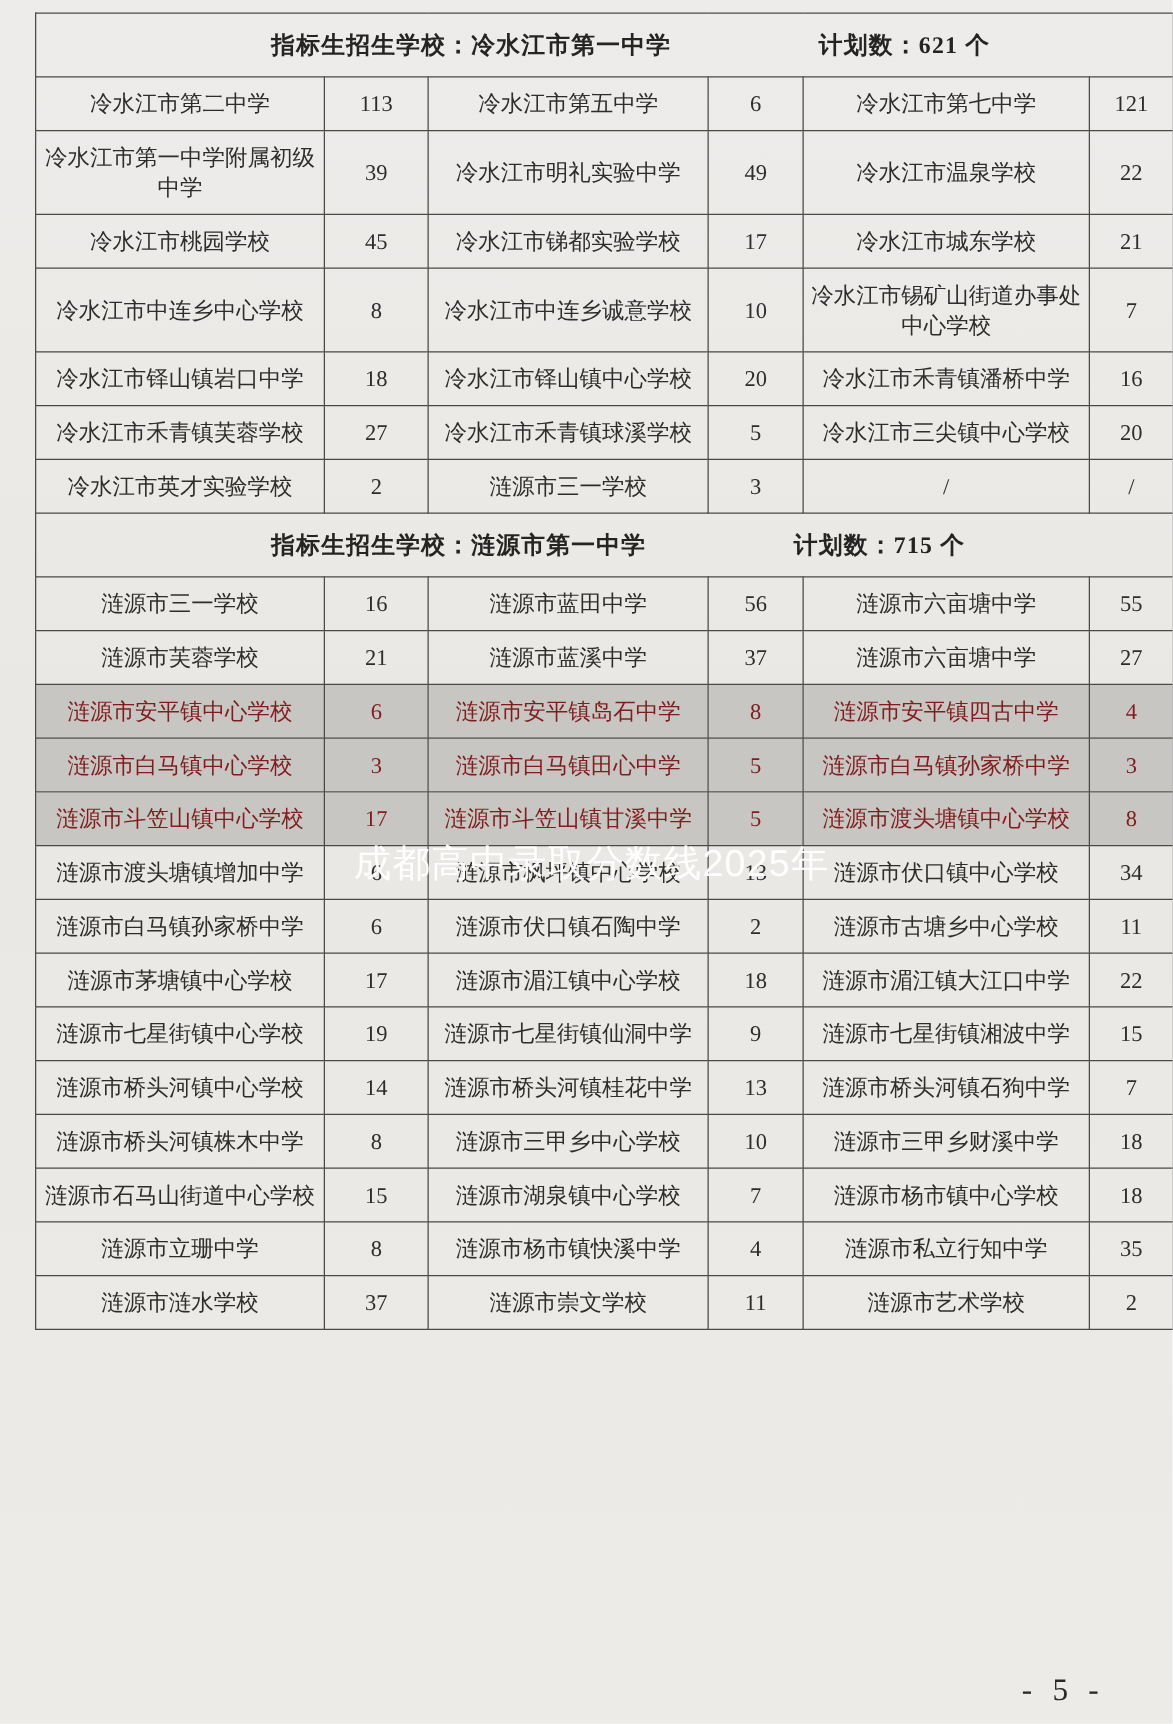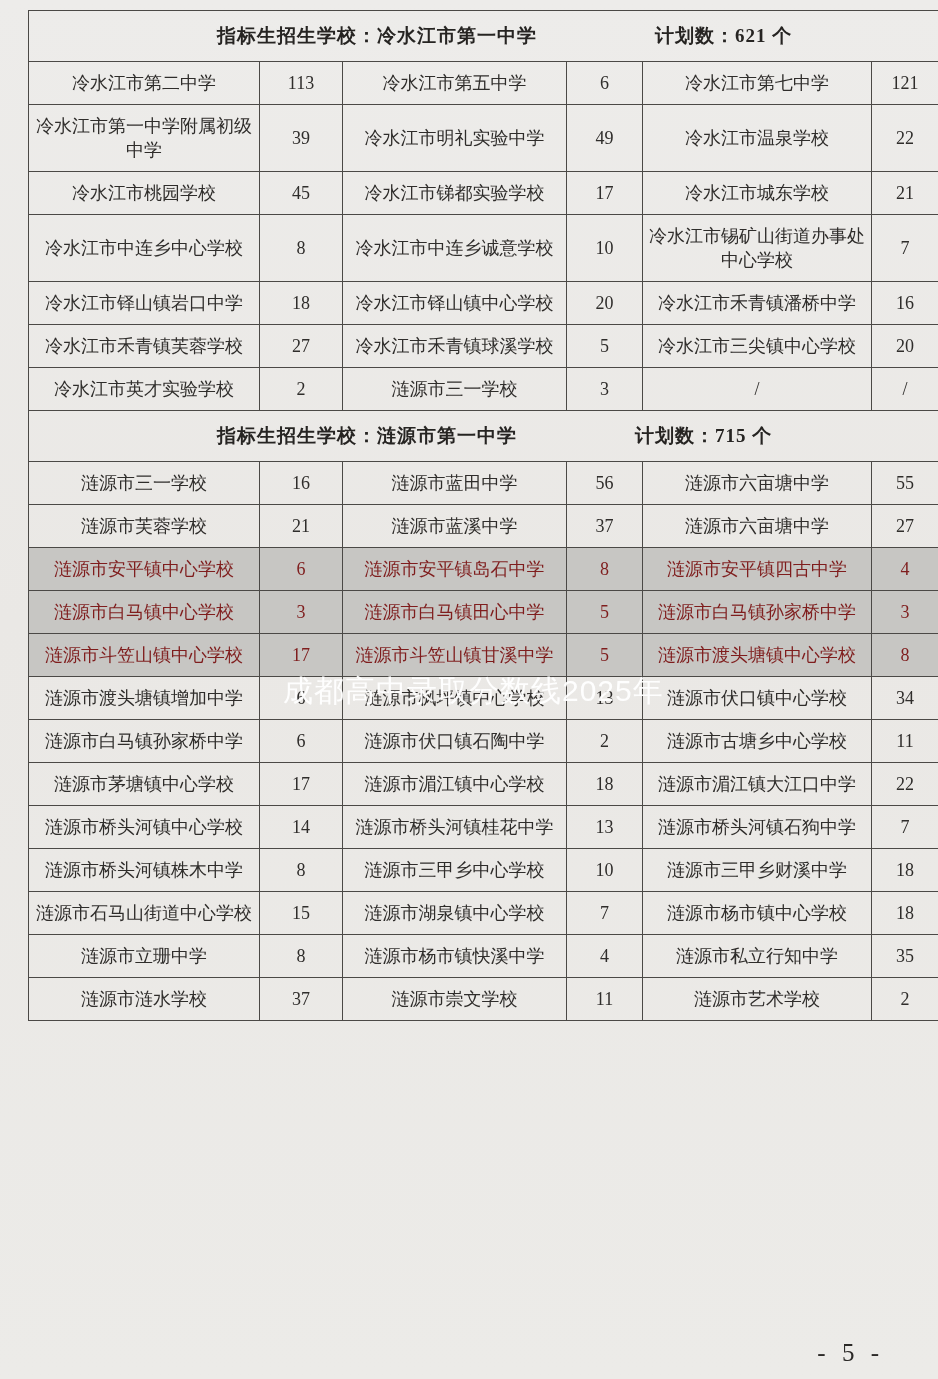--- a/index.html
+++ b/index.html
@@ -234,20 +234,28 @@
       </tr>
       <tr>
         <td class="name-cell">涟源市茅塘镇中心学校</td>
         <td class="num-cell">17</td>
         <td class="name-cell">涟源市湄江镇中心学校</td>
         <td class="num-cell">18</td>
         <td class="name-cell">涟源市湄江镇大江口中学</td>
         <td class="num-cell">22</td>
       </tr>
       <tr>
+        <td class="name-cell">涟源市七星街镇中心学校</td>
+        <td class="num-cell">19</td>
+        <td class="name-cell">涟源市七星街镇仙洞中学</td>
+        <td class="num-cell">9</td>
+        <td class="name-cell">涟源市七星街镇湘波中学</td>
+        <td class="num-cell">15</td>
+      </tr>
+      <tr>
         <td class="name-cell">涟源市桥头河镇中心学校</td>
         <td class="num-cell">14</td>
         <td class="name-cell">涟源市桥头河镇桂花中学</td>
         <td class="num-cell">13</td>
         <td class="name-cell">涟源市桥头河镇石狗中学</td>
         <td class="num-cell">7</td>
       </tr>
       <tr>
         <td class="name-cell">涟源市桥头河镇株木中学</td>
         <td class="num-cell">8</td>

